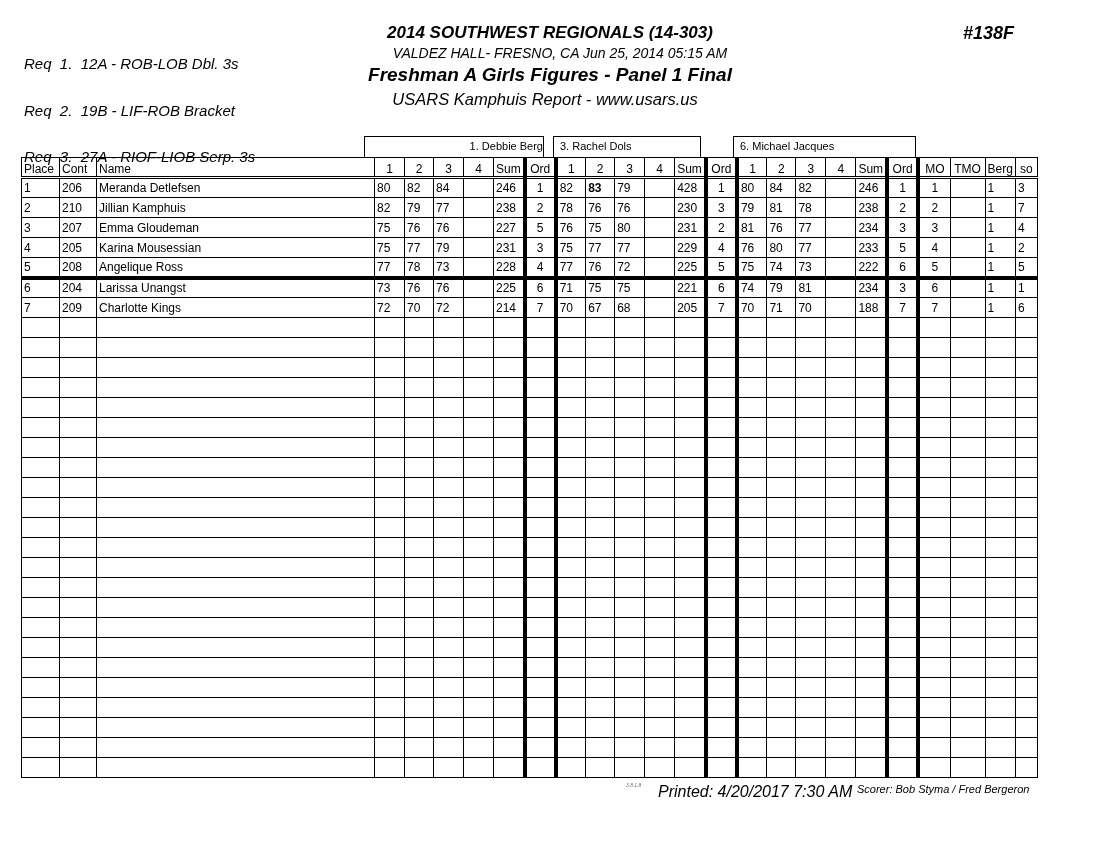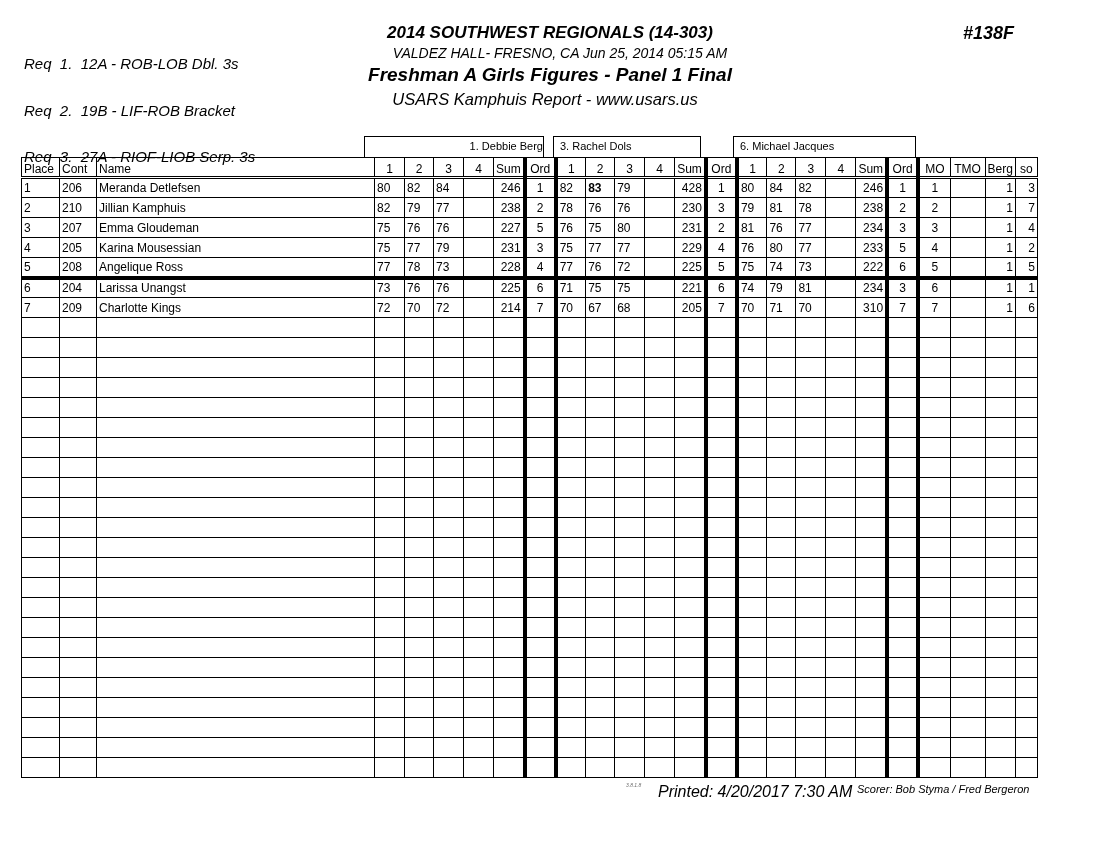--- a/index.html
+++ b/index.html
@@ -18,21 +18,21 @@
                font-size: 11px; box-sizing: border-box; padding: 3px 0 0 6px; }
 
   table.grid { position: absolute; left: 21px; top: 157px; border-collapse: collapse; table-layout: fixed; }
   table.grid td, table.grid th { border: 1px solid #000; padding: 0 2px; height: 19px; font-size: 12px;
        font-weight: normal; overflow: hidden; white-space: nowrap; box-sizing: border-box; }
   table.grid thead th { text-align: center; height: 20px; padding-top: 3px; }
   table.grid thead th.left { text-align: left; }
   table.grid thead tr th { border-bottom: 3px double #000; }
   .tl { text-align: left; }
   .tc { text-align: center; }
-  .tr { text-align: right; }
+  .tr { text-align: left; }
   .bold td { font-weight: bold; }
   .ordc { font-weight: bold; text-align: center; }
   .thickL { border-left: 4px solid #000 !important; }
   tr.sep td { border-bottom: 4px solid #000; }
   table.grid tbody td { height: 20px; }
 
   .footer-ver { left: 626px; top: 782px; font-size: 5px; color: #666; }
   .printed { left: 658px; top: 783px; font-size: 16px; }
   .scorer { left: 857px; top: 783px; font-size: 11px; }
 </style>
@@ -288,21 +288,21 @@
         <td class="tl thickL">70</td>
         <td class="tl">67</td>
         <td class="tl">68</td>
         <td class="tl"></td>
         <td class="tr">205</td>
         <td class="ordc thickL">7</td>
         <td class="tl thickL">70</td>
         <td class="tl">71</td>
         <td class="tl">70</td>
         <td class="tl"></td>
-        <td class="tr">310</td>
+        <td class="tr">188</td>
         <td class="ordc thickL">7</td>
         <td class="tc thickL" style="font-weight: normal;">7</td>
         <td class="tc" style="font-weight: normal;"></td>
         <td class="tr" style="font-weight: normal;">1</td>
         <td class="tr" style="font-weight: normal;">6</td>
       </tr>
       <tr>
         <td></td>
         <td></td>
         <td></td>

